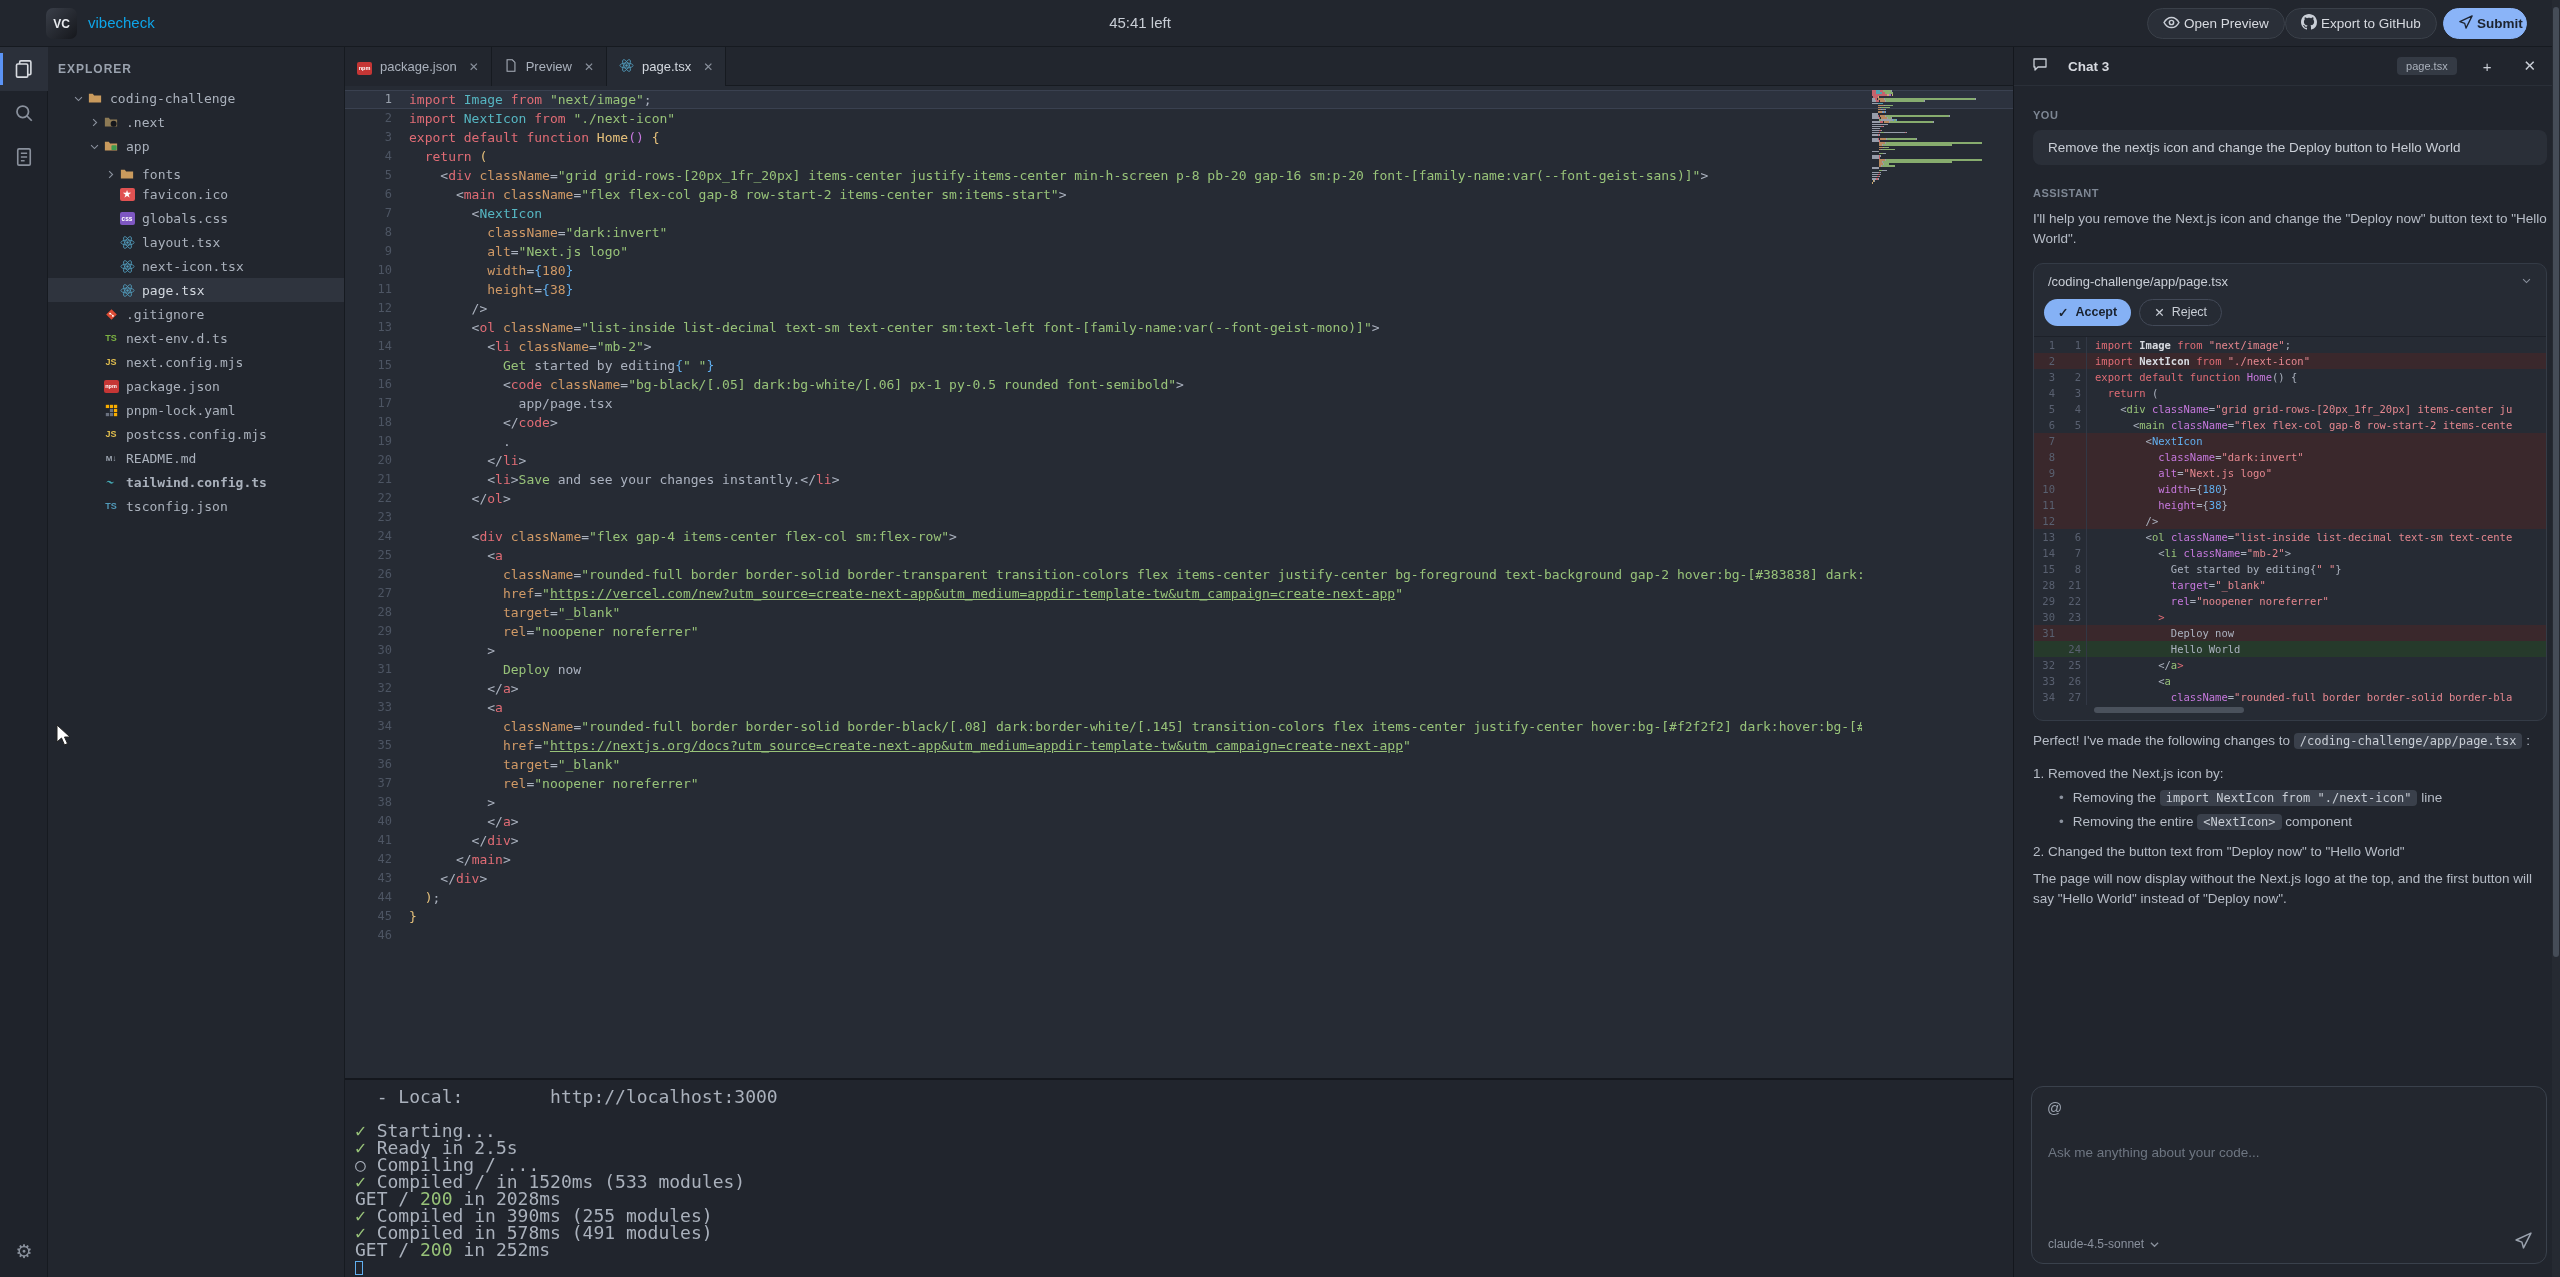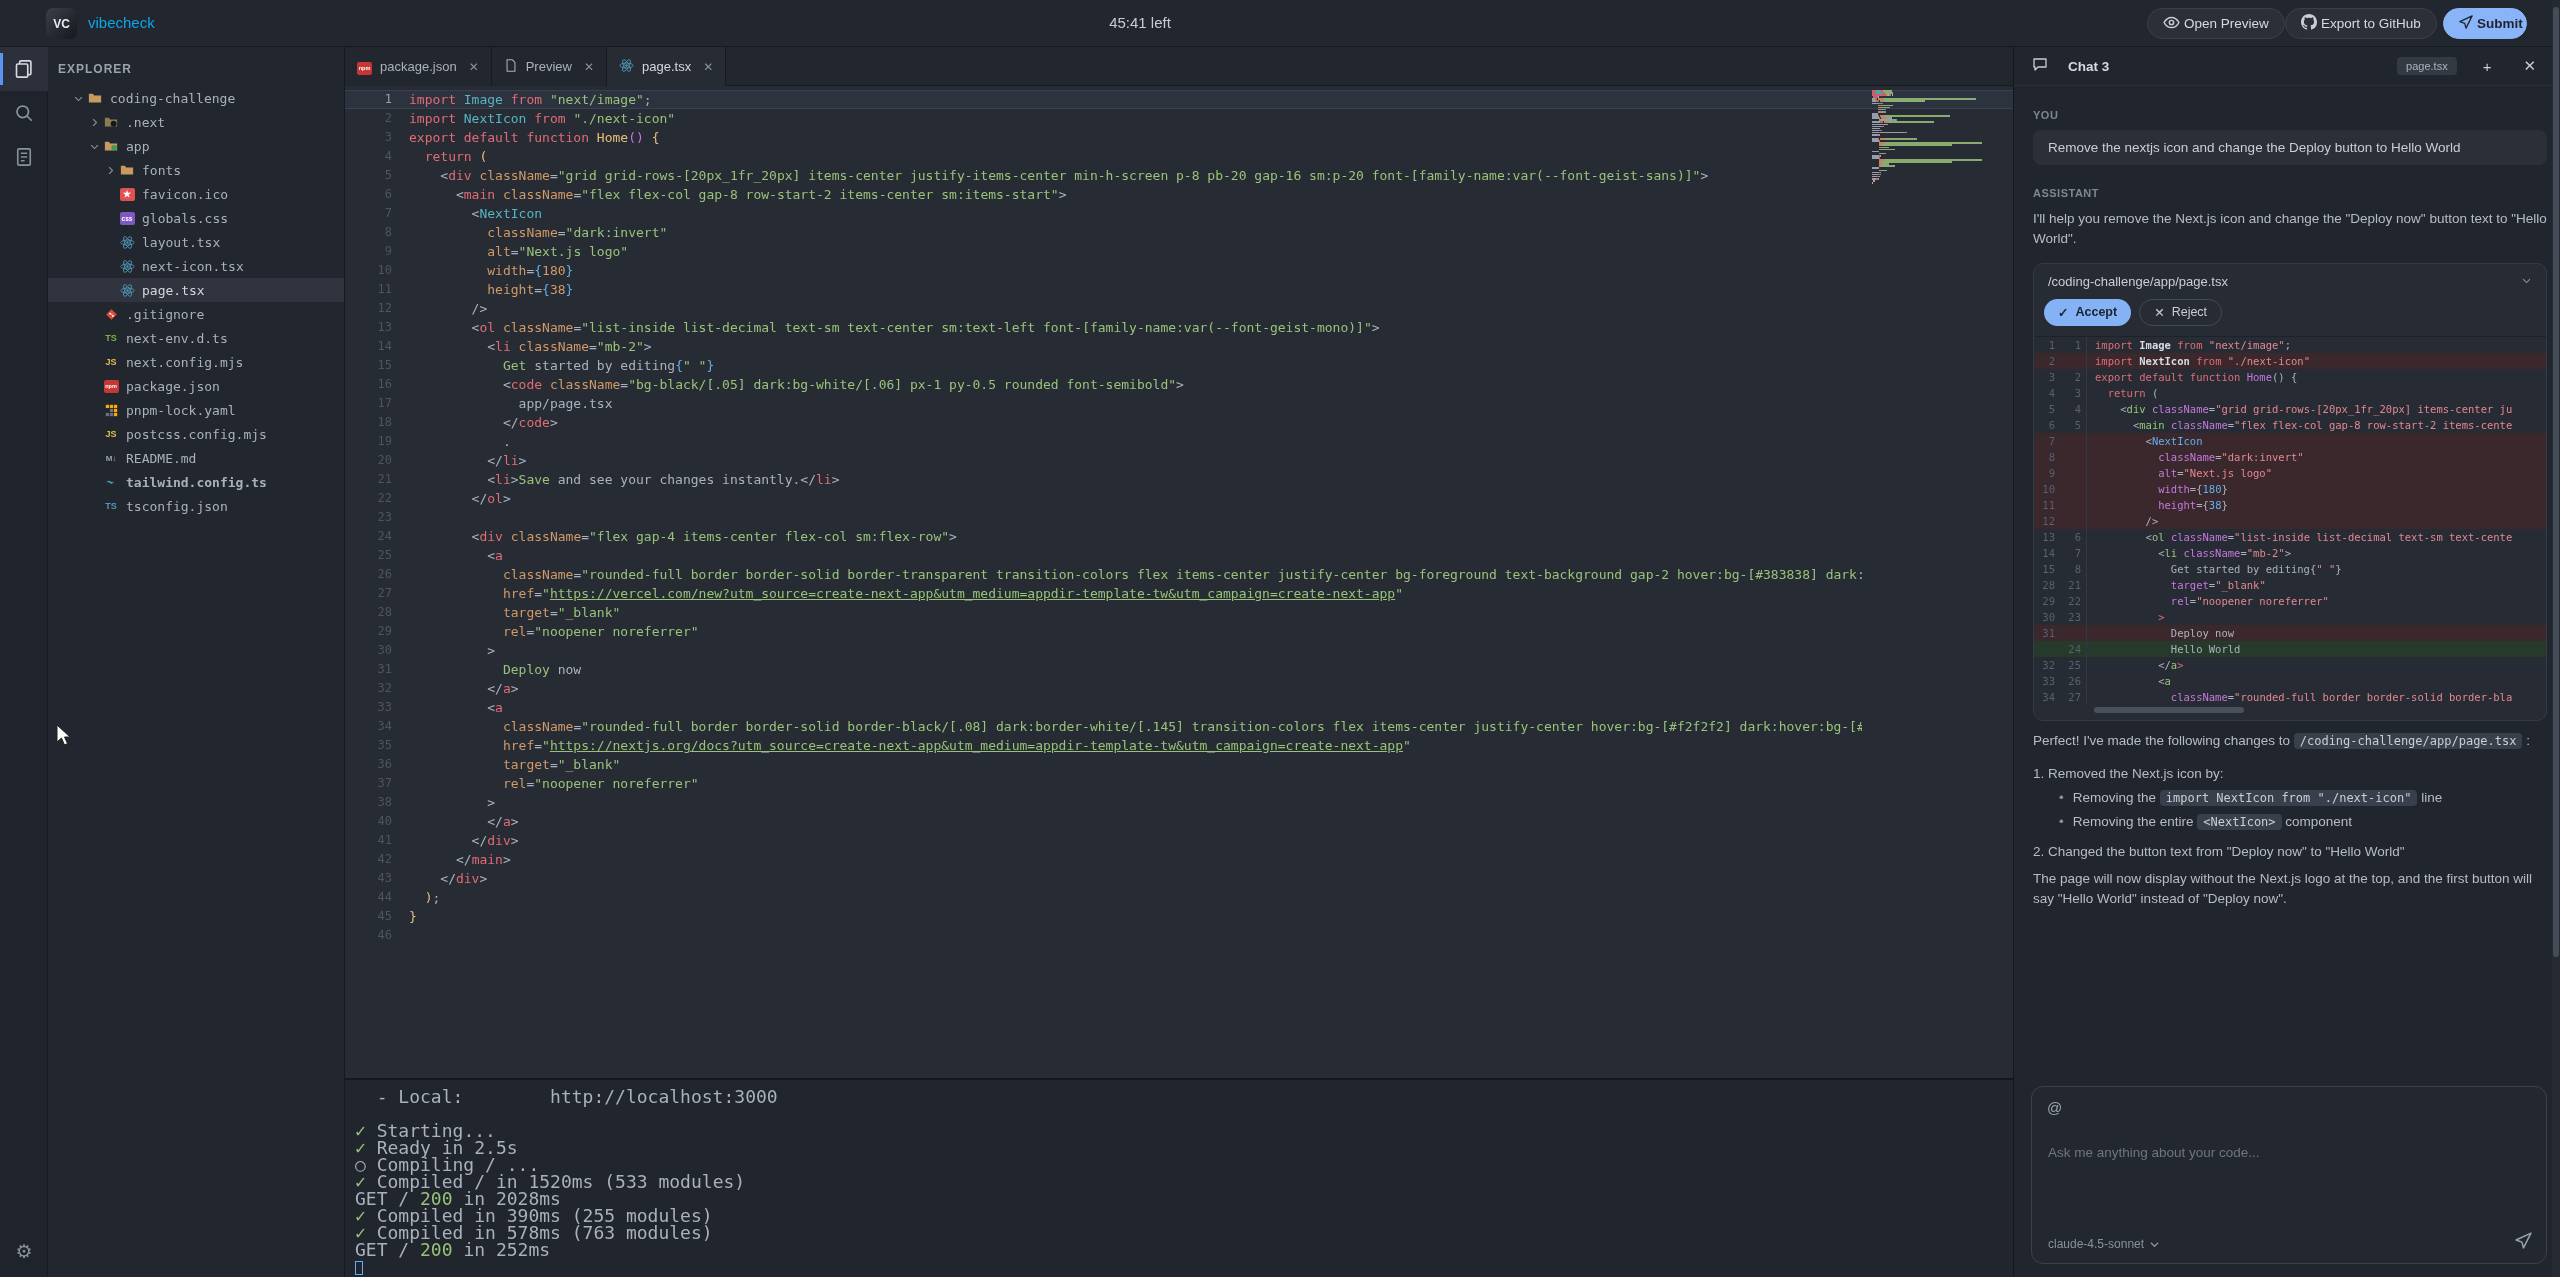--- a/index.html
+++ b/index.html
@@ -242,21 +242,21 @@
             </svg>
           </span>
           <span class="tree-icon">
             <svg width="16" height="14" viewBox="0 0 16 16">
               <path d="M1 3 h4.5 l1.5 2 h8 v8 H1 z" fill="#c99a5d"></path>
               <rect x="8.5" y="7" width="6" height="5.6" rx="1" fill="#3e9b4f"></rect>
             </svg>
           </span>
           <span>app</span>
         </div>
-        <div class="tree-row" style="padding-left: 54px;">
+        <div class="tree-row" style="padding-left: 54px; align-items: flex-end;">
           <span class="tree-chev">
             <svg width="11" height="11" viewBox="0 0 16 16">
               <polyline points="6,3 11,8 6,13" fill="none" stroke="currentColor" stroke-width="1.6"></polyline>
             </svg>
           </span>
           <span class="tree-icon">
             <svg width="16" height="14" viewBox="0 0 16 16">
               <path d="M1 3 h4.5 l1.5 2 h8 v8 H1 z" fill="#c99a5d"></path>
             </svg>
           </span>
@@ -878,21 +878,21 @@
       </div>
     <div id="terminal">
         <div class="term-line"><span>  - Local:        http://localhost:3000</span></div>
         <div class="term-line"><span></span></div>
         <div class="term-line"><span class="term-g">✓</span><span> Starting...</span></div>
         <div class="term-line"><span class="term-g">✓</span><span> Ready in 2.5s</span></div>
         <div class="term-line"><span>○ Compiling / ...</span></div>
         <div class="term-line"><span class="term-g">✓</span><span> Compiled / in 1520ms (533 modules)</span></div>
         <div class="term-line"><span>GET / </span><span class="term-g">200</span><span> in 2028ms</span></div>
         <div class="term-line"><span class="term-g">✓</span><span> Compiled in 390ms (255 modules)</span></div>
-        <div class="term-line"><span class="term-g">✓</span><span> Compiled in 578ms (763 modules)</span></div>
+        <div class="term-line"><span class="term-g">✓</span><span> Compiled in 578ms (491 modules)</span></div>
         <div class="term-line"><span>GET / </span><span class="term-g">200</span><span> in 252ms</span></div>
         <div class="term-line"><span class="term-cursor"></span></div>
       </div>
   </div>
 
   <div id="chat">
     <div id="chat-header">
       <span><svg width="16" height="16" viewBox="0 0 16 16">
             <path d="M2 3 h12 v8 H6 l-3 3 v-3 H2 z" fill="none" stroke="#c9ced6" stroke-width="1.3" stroke-linejoin="round"></path>
           </svg></span>

